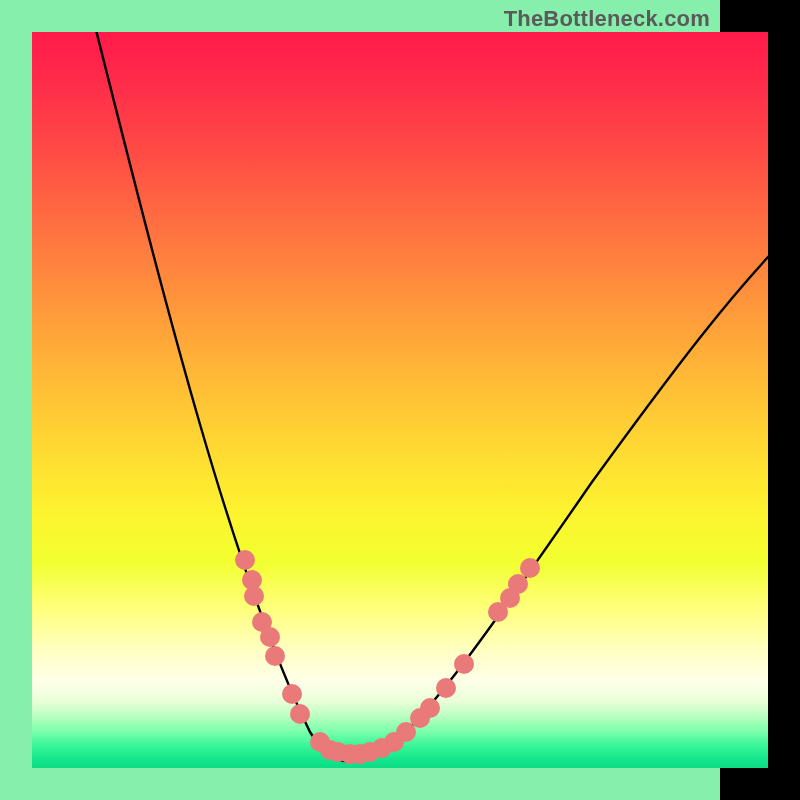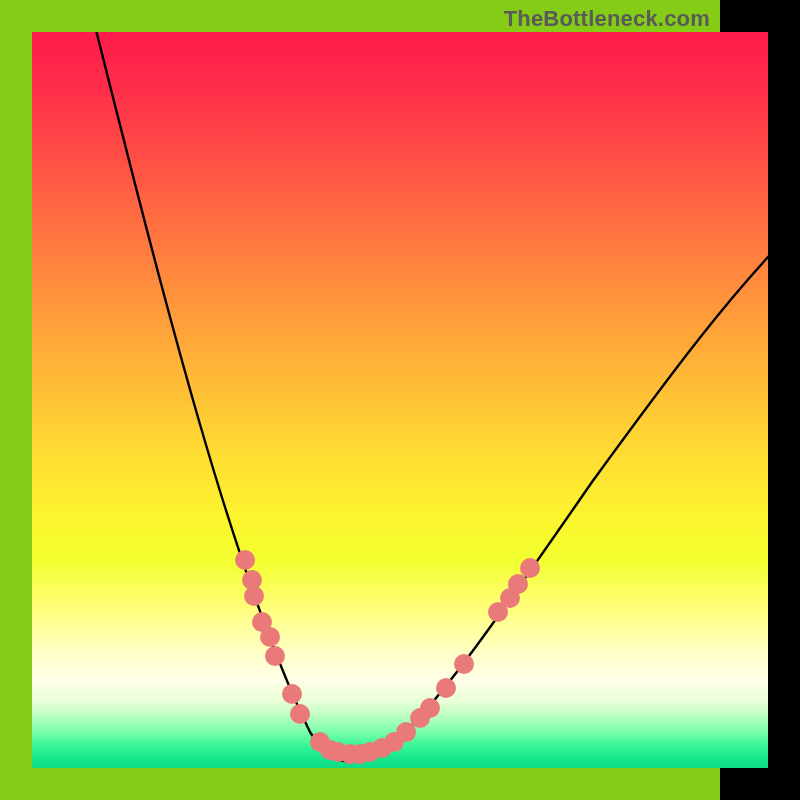--- a/index.html
+++ b/index.html
@@ -1,21 +1,21 @@
 <!DOCTYPE html>
 <html><head>
 <meta charset="utf-8">
 <style>
   * { margin: 0; padding: 0; box-sizing: border-box; }
   html, body { width: 800px; height: 800px; overflow: hidden; background: #000; }
   .frame {
     position: absolute;
     top: 0; left: 0;
     width: 720px; height: 800px;
-    background: #84cc16;
+    background: #86efac;
   }
   .plot {
     position: absolute;
     top: 32px;
     left: 32px;
     width: 736px;
     height: 736px;
     overflow: hidden;
     background: linear-gradient(to bottom,
       #ff1a4b 0%,

